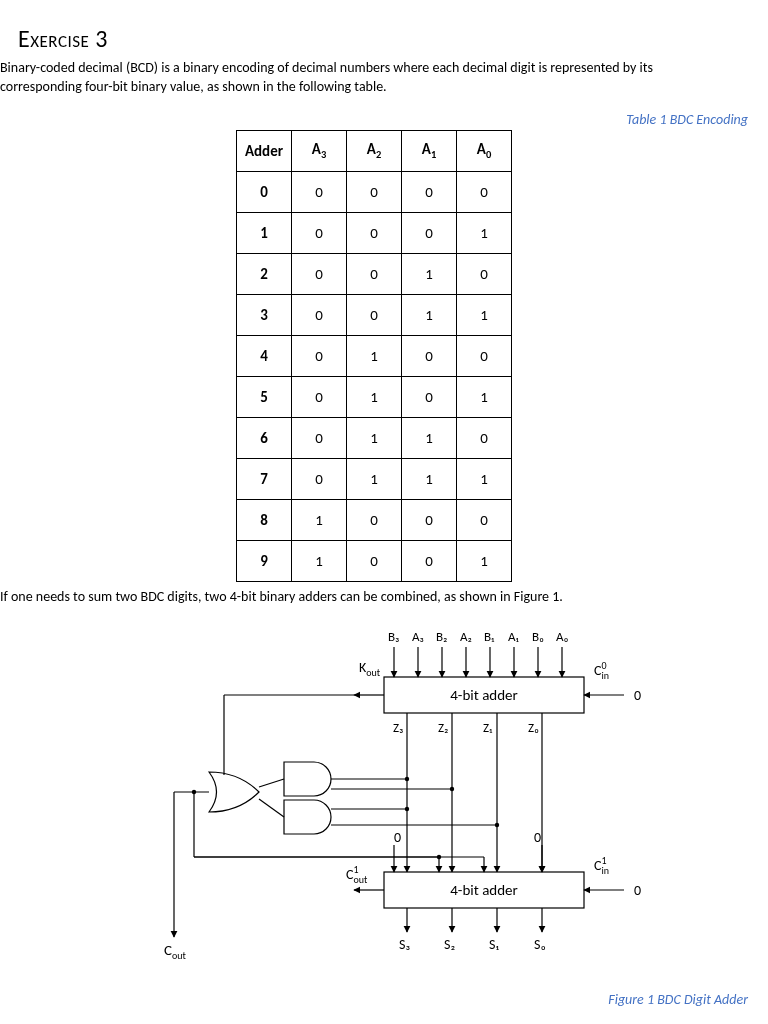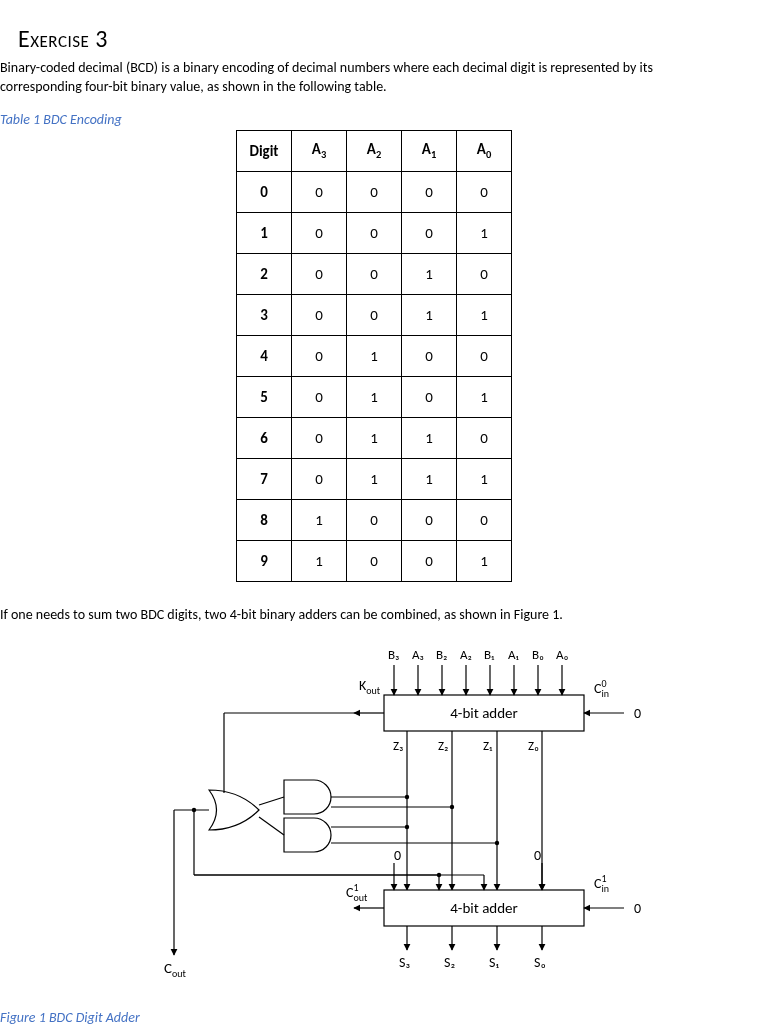--- a/index.html
+++ b/index.html
@@ -25,21 +25,21 @@
   .body-text {
     font-size: 14px;
     line-height: 1.35;
     margin: 0 20px 4px 0px;
   }
   .caption {
     font-family: Calibri, "Segoe UI", Arial, sans-serif;
     font-style: italic;
     color: #4472C4;
     font-size: 14px;
-    text-align: left;
+    text-align: right;
     margin: 14px 0 2px 0;
   }
   .table-wrap {
     display: flex;
     justify-content: center;
   }
   table.bcd {
     border-collapse: collapse;
     margin: 0 auto;
   }
@@ -75,21 +75,21 @@
   <h1 class="ex-title">Exercise 3</h1>
 
   <p class="body-text">Binary-coded decimal (BCD) is a binary encoding of decimal numbers where each decimal digit is represented by its corresponding four-bit binary value, as shown in the following table.</p>
 
   <div class="caption">Table 1 BDC Encoding</div>
 
   <div class="table-wrap">
     <table class="bcd">
       <thead>
         <tr>
-          <th>Digit</th>
+          <th>Adder</th>
           <th><span>A</span><sub>3</sub></th>
           <th><span>A</span><sub>2</sub></th>
           <th><span>A</span><sub>1</sub></th>
           <th><span>A</span><sub>0</sub></th>
         </tr>
       </thead>
       <tbody id="tbody">
           <tr>
             <td class="digit">0</td>
             <td>0</td>
@@ -157,21 +157,21 @@
             <td class="digit">9</td>
             <td>1</td>
             <td>0</td>
             <td>0</td>
             <td>1</td>
           </tr>
         </tbody>
     </table>
   </div>
 
-  <p class="body-text" style="margin-top:24px">If one needs to sum two BDC digits, two 4-bit binary adders can be combined, as shown in Figure 1.</p>
+  <p class="body-text" style="margin-top:6px">If one needs to sum two BDC digits, two 4-bit binary adders can be combined, as shown in Figure 1.</p>
 
   <div class="diagram-wrap">
     <svg width="560" height="360">
       <defs>
         <marker id="arrow" viewBox="0 0 10 10" refX="9" refY="5" markerWidth="6" markerHeight="6" orient="auto-start-reverse">
           <path d="M 0 0 L 10 5 L 0 10 z" fill="#000"></path>
         </marker>
       </defs>
 
       <rect x="290" y="60" width="200" height="36" fill="#fff" stroke="#000" stroke-width="1.2"></rect>

